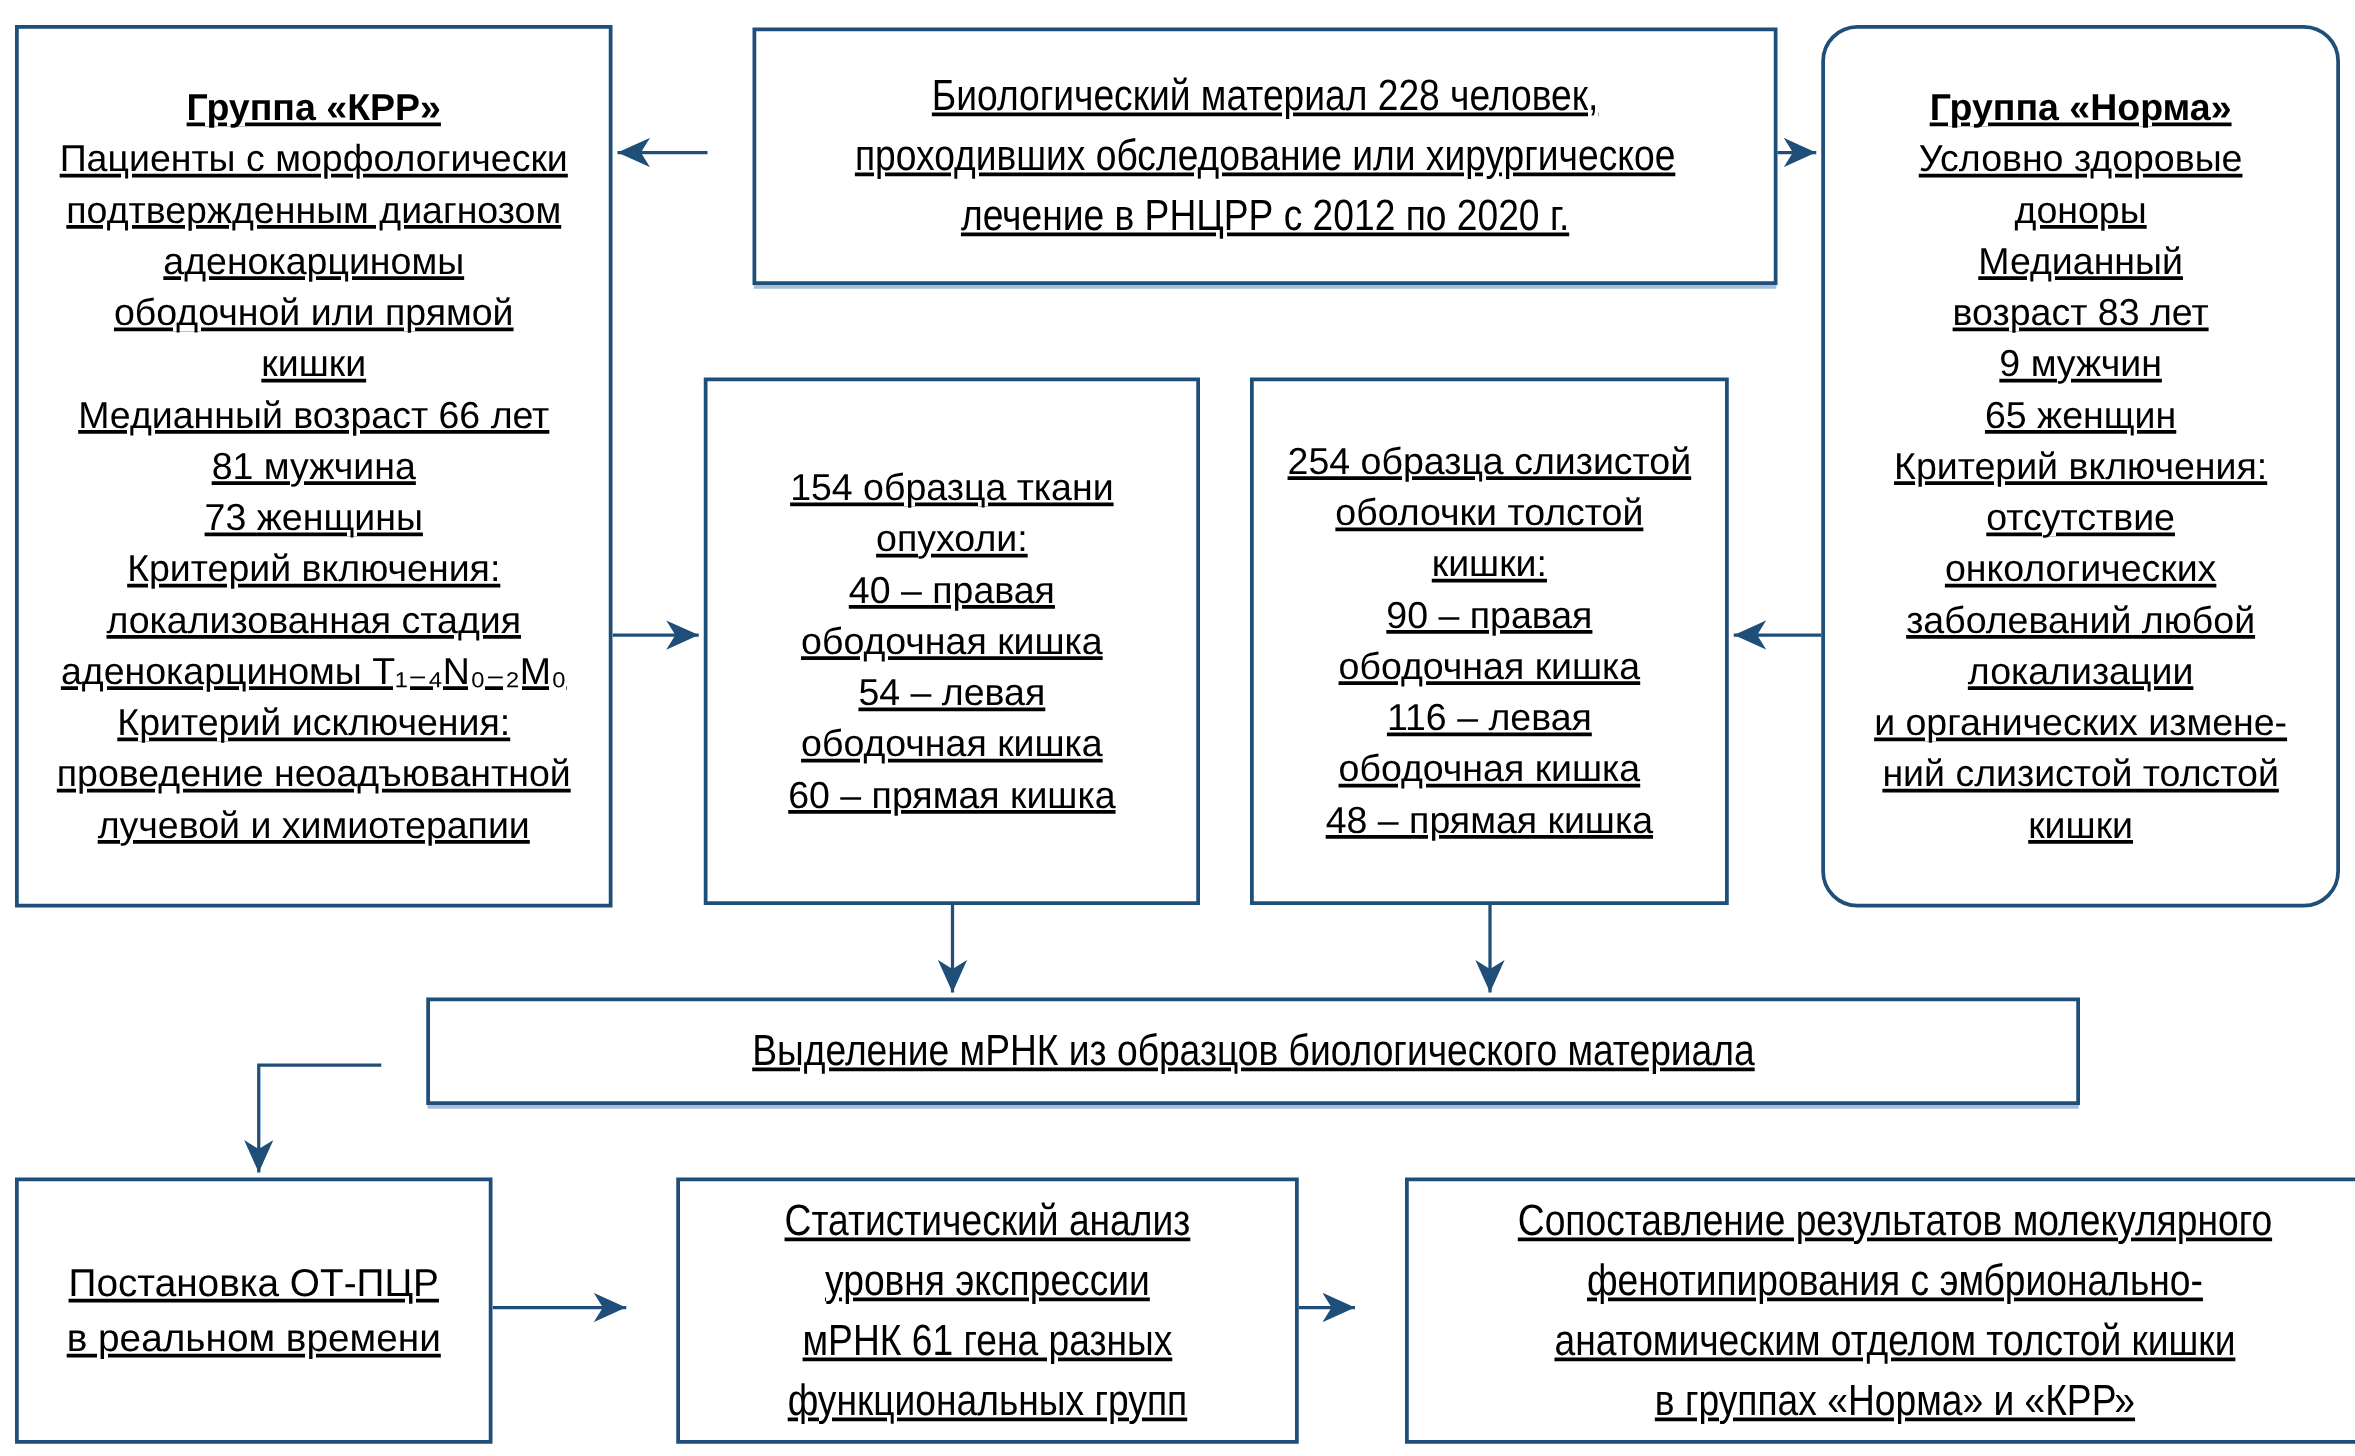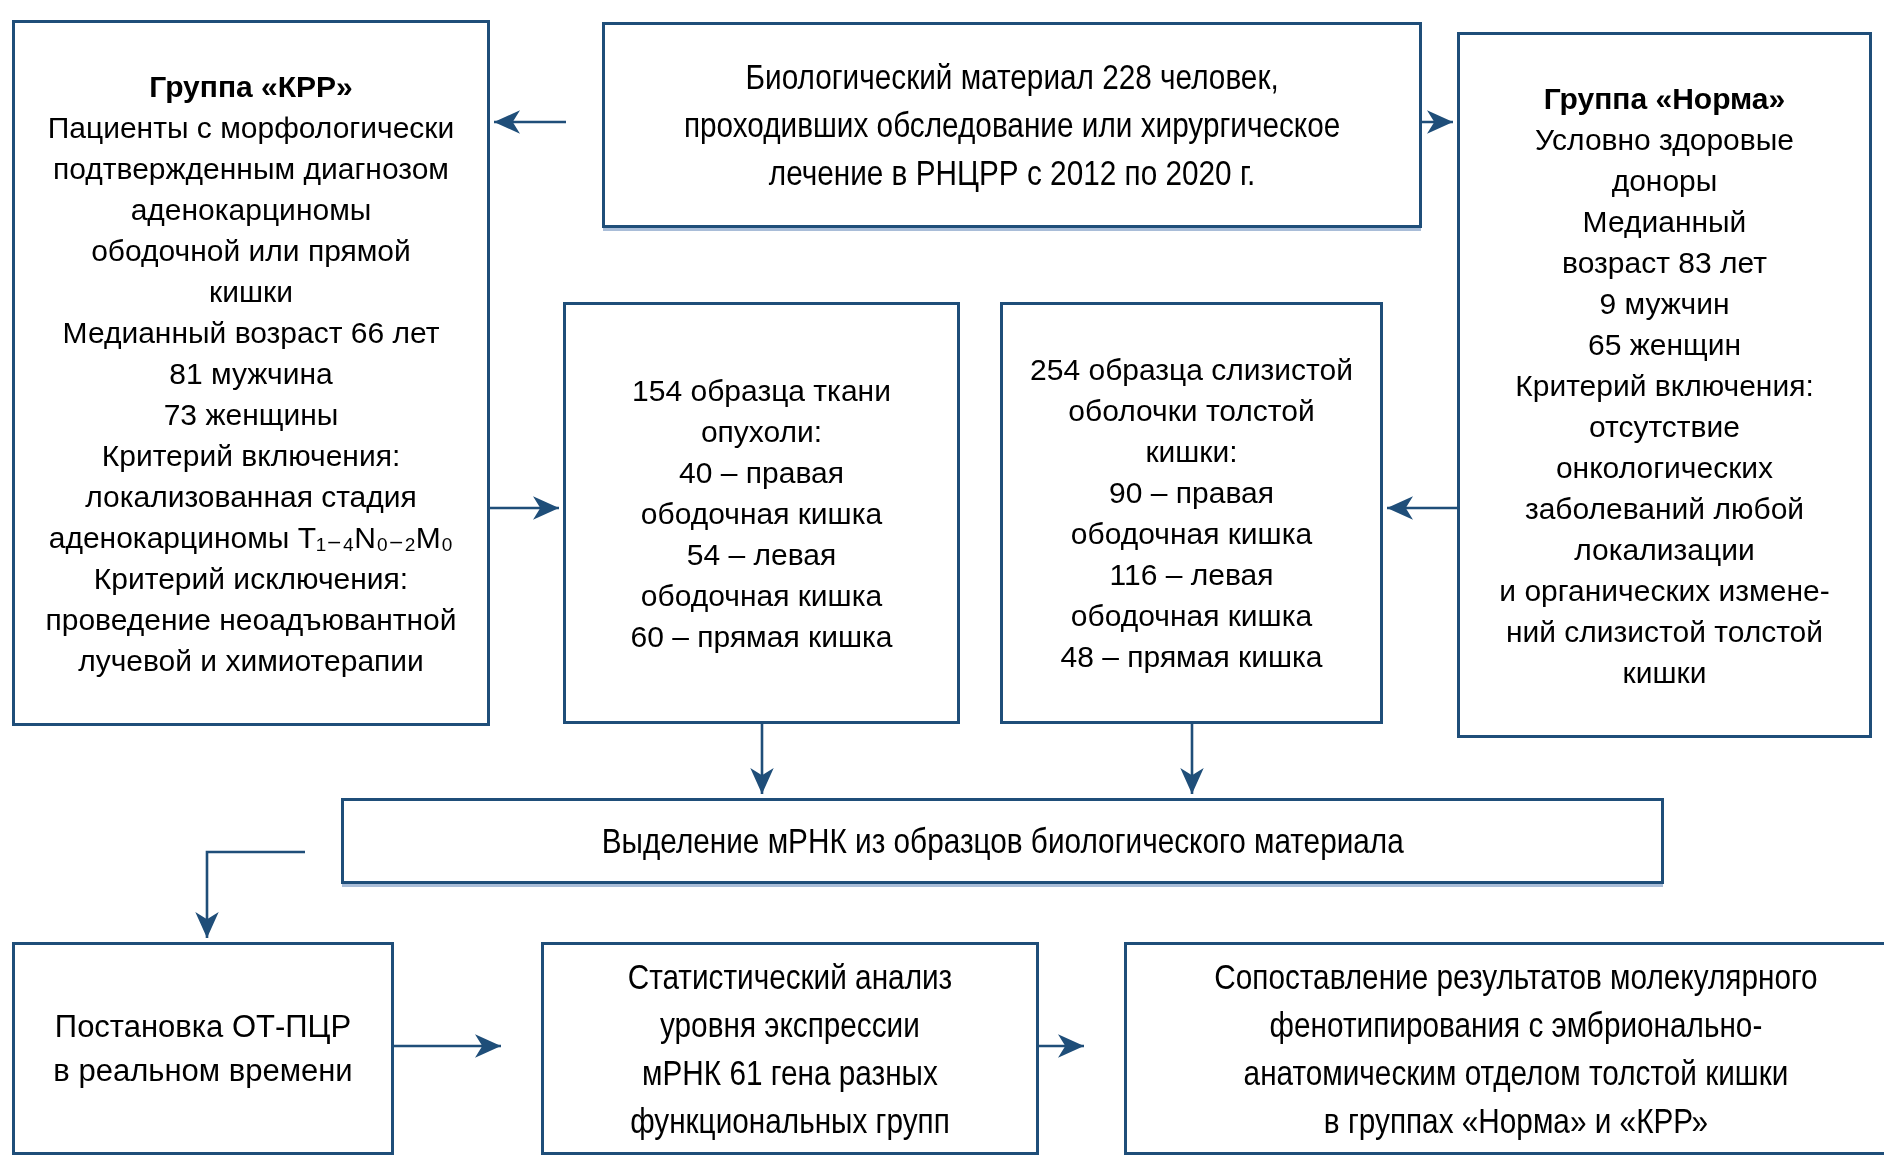--- a/index.html
+++ b/index.html
@@ -35,20 +35,21 @@
   .box{
     position:absolute;
     background:#fff;
     border:3px solid var(--border,#1f4e79);
     display:flex;
     flex-direction:column;
     align-items:center;
     justify-content:center;
     text-align:center;
     padding:6px 10px;
+    text-decoration:underline;
   }
   .box-std{
     font-size:30px;
     line-height:41px;
   }
   .box-cond{
     font-size:35px;
     line-height:48px;
     margin-left:36px;
   }
@@ -58,21 +59,21 @@
     white-space:nowrap;
   }
   .box-cond .txt.wrap{white-space:pre-line;}
   .box-title{font-weight:bold;white-space:pre-line;}
   .box-body{white-space:pre-line;}
   .soft-shadow{box-shadow:0 4px 0 -1px var(--shadow,#a9bdd8);}
 
   
   #box-krr   {left:12px;   top:20px;  width:478px;  height:706px;}
   #box-bio   {left:566px;  top:22px;  width:820px;  height:206px;}
-  #box-norm  {left:1457px; top:32px;  width:415px;  height:706px;}
+  #box-norm  {left:1457px; top:20px;  width:415px;  height:706px;border-radius:29px;}
   #box-tumor {left:563px;  top:302px; width:397px;  height:422px;}
   #box-mucosa{left:1000px; top:302px; width:383px;  height:422px;}
   #box-mrna  {left:305px;  top:798px; width:1323px; height:86px;}
   #box-pcr   {left:12px;   top:942px; width:382px;  height:213px; font-size:31px; line-height:44px;}
   #box-stat  {left:505px;  top:942px; width:498px;  height:213px;}
   #box-comp  {left:1088px; top:942px; width:784px;  height:213px;}
 </style>
 </head>
 <body>
 

